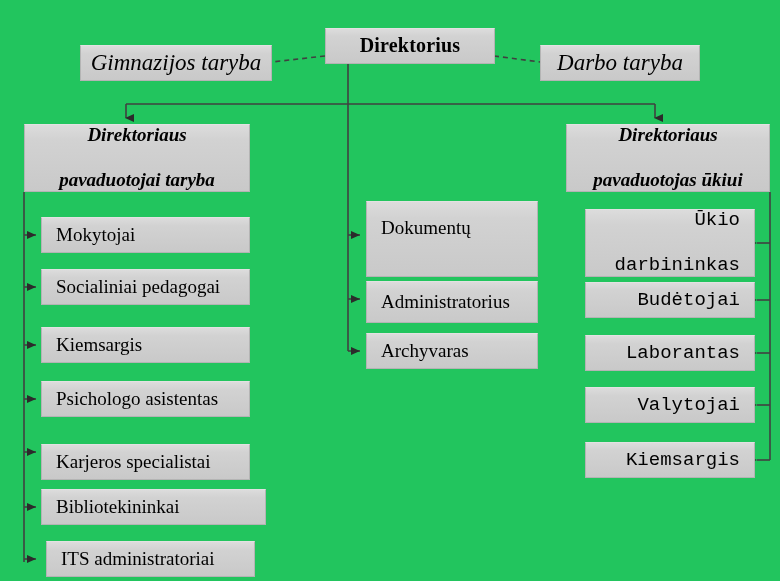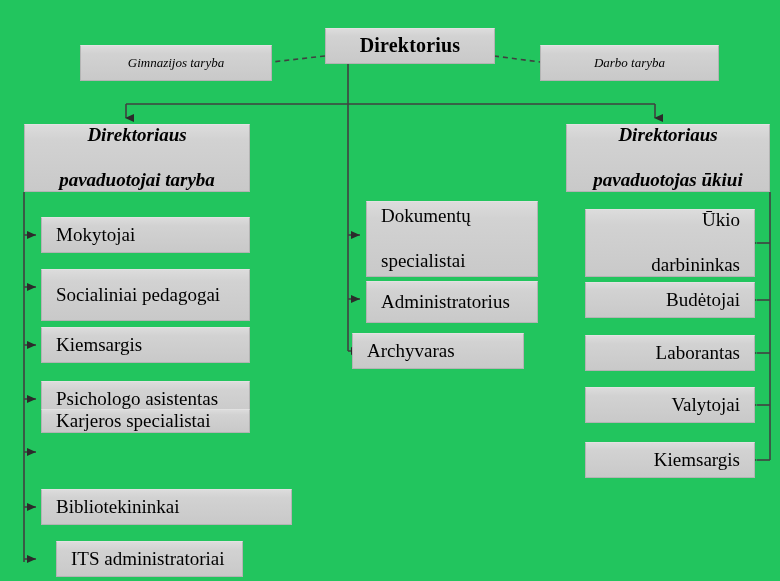--- a/index.html
+++ b/index.html
@@ -30,28 +30,28 @@
     display:flex;
     align-items:center;
     line-height:1.18;
     z-index:2;
   }
   .box span{display:block;width:100%;}
 
   
   .al-center{justify-content:center;text-align:center;}
   .al-left{justify-content:flex-start;text-align:left;}
-  .al-right{justify-content:flex-end;text-align:right;}
+  .al-right{justify-content:flex-end;text-align:right;font-family:Liberation Mono, monospace;}
   .pad-l{padding-left:14px;}
   .pad-r{padding-right:14px;}
   .pad-c{padding-left:8px;padding-right:8px;}
 
   
   .t-root{font-weight:bold;font-style:normal;font-size:20px;letter-spacing:.2px;}
-  .t-council{font-weight:normal;font-style:italic;font-size:13px;}
+  .t-council{font-weight:normal;font-style:italic;font-size:23px;}
   .t-dep{font-weight:bold;font-style:italic;font-size:19px;}
   .t-leaf{font-weight:normal;font-style:normal;font-size:19px;}
 </style>
 </head>
 <body>
 
 <div id="chart">
 
   <svg id="wires" viewBox="0 0 780 581" width="780" height="581" aria-hidden="true">
     <defs>
@@ -100,70 +100,69 @@
   </svg>
 
   <div class="box al-center pad-c t-root" style="left:325px;top:28px;width:170px;height:36px;">
     <span>Direktorius</span>
   </div>
 
   <div class="box al-center pad-c t-council" style="left:80px;top:45px;width:192px;height:36px;">
     <span>Gimnazijos taryba</span>
   </div>
 
-  <div class="box al-center pad-c t-council" style="left:540px;top:45px;width:179px;height:36px;">
+  <div class="box al-center pad-c t-council" style="left:540px;top:45px;width:160px;height:36px;">
     <span>Darbo taryba</span>
   </div>
 
   <div class="box al-center pad-c t-dep" style="left:24px;top:124px;width:226px;height:68px;">
     <span>
       <span>Direktoriaus</span><br>
       <span>pavaduotojai taryba</span>
     </span>
   </div>
 
   <div class="box al-center pad-c t-dep" style="left:566px;top:124px;width:204px;height:68px;">
     <span>
       <span>Direktoriaus</span><br>
       <span>pavaduotojas ūkiui</span>
     </span>
   </div>
 
   <div class="box al-left pad-l t-leaf" style="left:41px;top:217px;width:209px;height:36px;">
     <span>Mokytojai</span>
   </div>
-  <div class="box al-left pad-l t-leaf" style="left:41px;top:269px;width:209px;height:52px;">
+  <div class="box al-left pad-l t-leaf" style="left:41px;top:269px;width:209px;height:36px;">
     <span>Socialiniai pedagogai</span>
   </div>
   <div class="box al-left pad-l t-leaf" style="left:41px;top:327px;width:209px;height:36px;">
     <span>Kiemsargis</span>
   </div>
   <div class="box al-left pad-l t-leaf" style="left:41px;top:381px;width:209px;height:36px;">
     <span>Psichologo asistentas</span>
   </div>
-  <div class="box al-left pad-l t-leaf" style="left:41px;top:409px;width:209px;height:24px;">
+  <div class="box al-left pad-l t-leaf" style="left:41px;top:444px;width:209px;height:36px;">
     <span>Karjeros specialistai</span>
   </div>
-  <div class="box al-left pad-l t-leaf" style="left:41px;top:489px;width:251px;height:36px;">
+  <div class="box al-left pad-l t-leaf" style="left:41px;top:489px;width:225px;height:36px;">
     <span>Bibliotekininkai</span>
   </div>
-  <div class="box al-left pad-l t-leaf" style="left:56px;top:541px;width:187px;height:36px;">
+  <div class="box al-left pad-l t-leaf" style="left:46px;top:541px;width:209px;height:36px;">
     <span>ITS administratoriai</span>
   </div>
 
   <div class="box al-left pad-l t-leaf" style="left:366px;top:201px;width:172px;height:76px;">
     <span>
       <span>Dokumentų</span><br>
-      <span>specialistai</span>
     </span>
   </div>
   <div class="box al-left pad-l t-leaf" style="left:366px;top:281px;width:172px;height:42px;">
     <span>Administratorius</span>
   </div>
-  <div class="box al-left pad-l t-leaf" style="left:352px;top:333px;width:172px;height:36px;">
+  <div class="box al-left pad-l t-leaf" style="left:366px;top:333px;width:172px;height:36px;">
     <span>Archyvaras</span>
   </div>
 
   <div class="box al-right pad-r t-leaf" style="left:585px;top:209px;width:170px;height:68px;">
     <span>
       <span>Ūkio</span><br>
       <span>darbininkas</span>
     </span>
   </div>
   <div class="box al-right pad-r t-leaf" style="left:585px;top:282px;width:170px;height:36px;">

